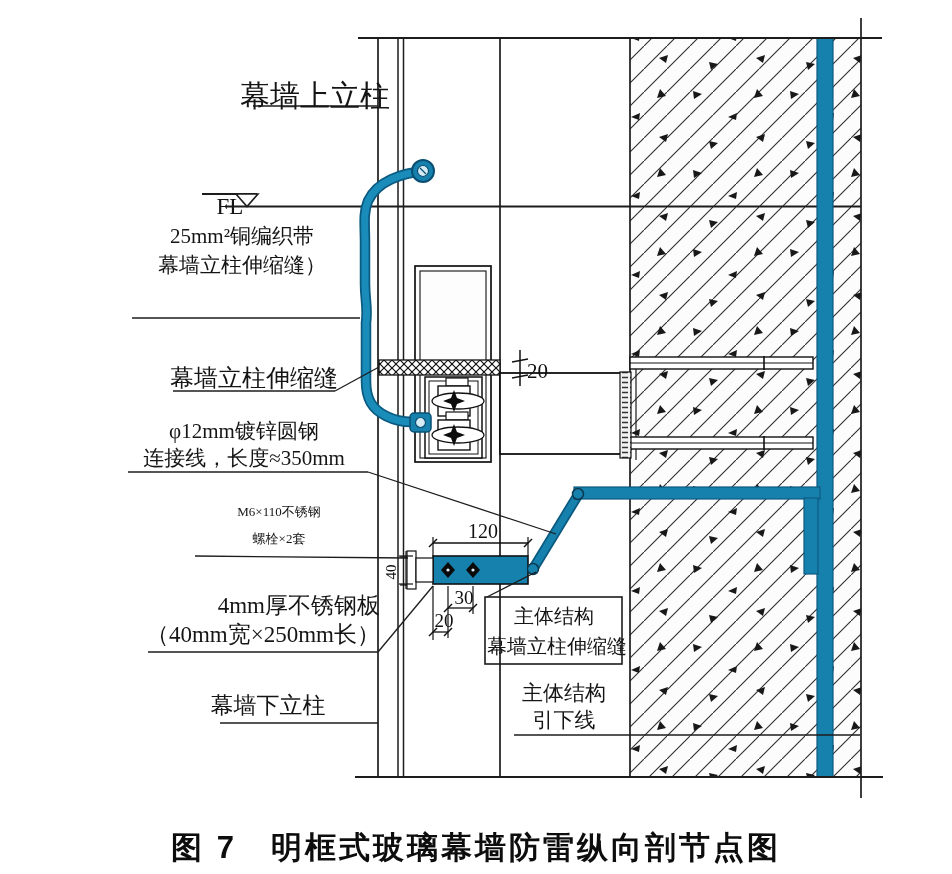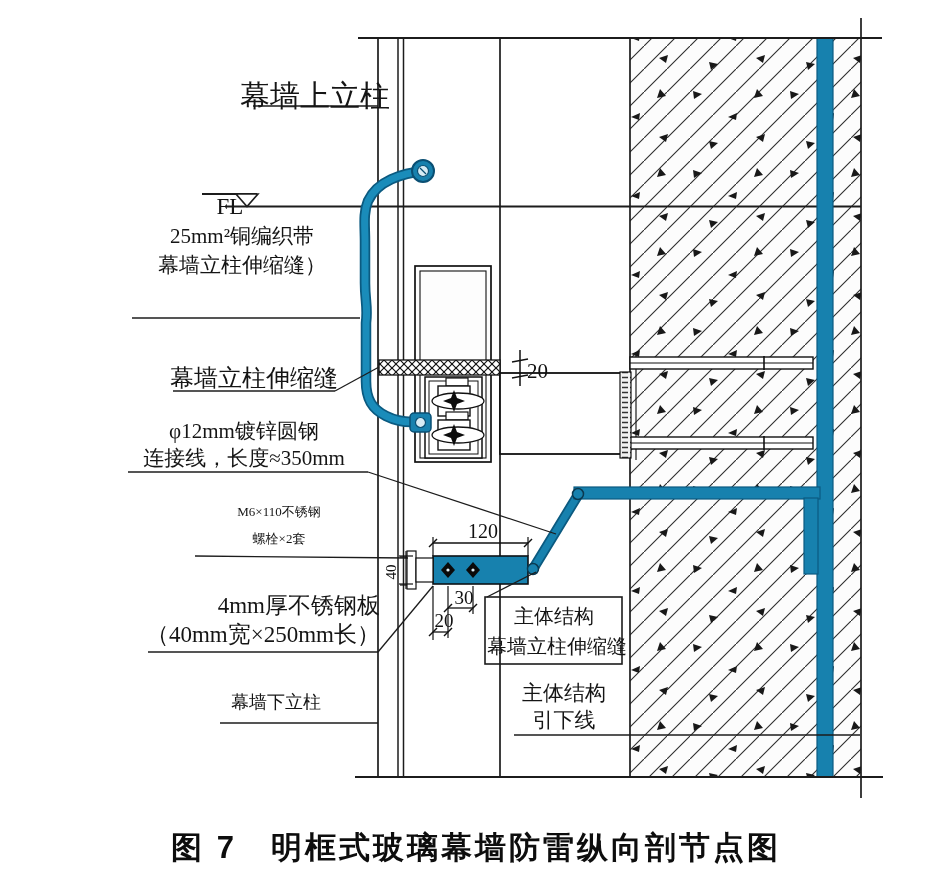--- a/index.html
+++ b/index.html
@@ -227,21 +227,21 @@
 <div class="label" style="left:173px;top:498px;width:212px;font-size:13px;line-height:27px;">
   <span class="ln">M6×110不锈钢</span>
   <span class="ln">螺栓×2套</span>
 </div>
 
 <div class="label" style="left:132px;top:591px;width:248px;font-size:23px;line-height:29px;text-align:right;">
   <span class="ln">4mm厚不锈钢板</span>
   <span class="ln">（40mm宽×250mm长）</span>
 </div>
 
-<div class="label" style="left:216px;top:690px;width:120px;font-size:18px;">幕墙下立柱</div>
+<div class="label" style="left:208px;top:690px;width:120px;font-size:23px;">幕墙下立柱</div>
 
 <div class="label" style="left:487px;top:601px;width:134px;font-size:20px;line-height:30px;">
   <span class="ln">主体结构</span>
   <span class="ln">幕墙立柱伸缩缝</span>
 </div>
 
 <div class="label" style="left:506px;top:680px;width:116px;font-size:21px;line-height:27px;">
   <span class="ln">主体结构</span>
   <span class="ln">引下线</span>
 </div>

